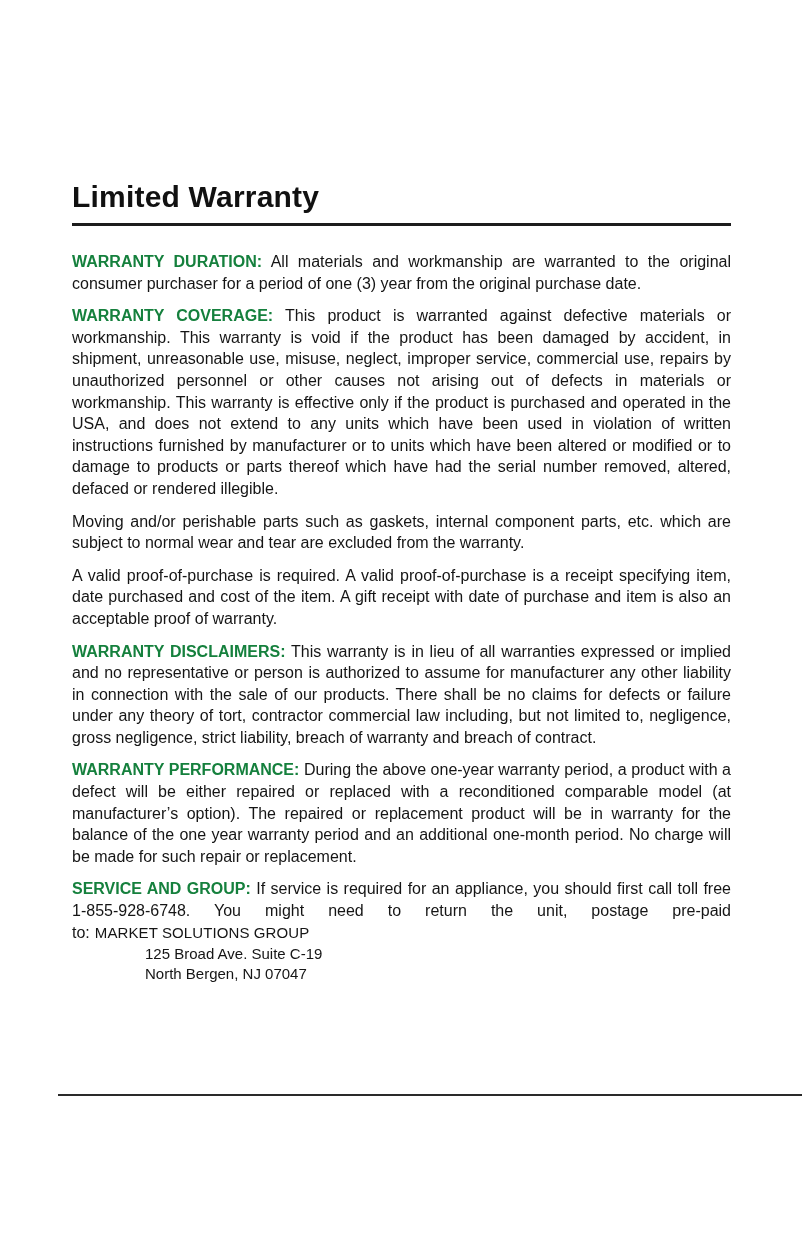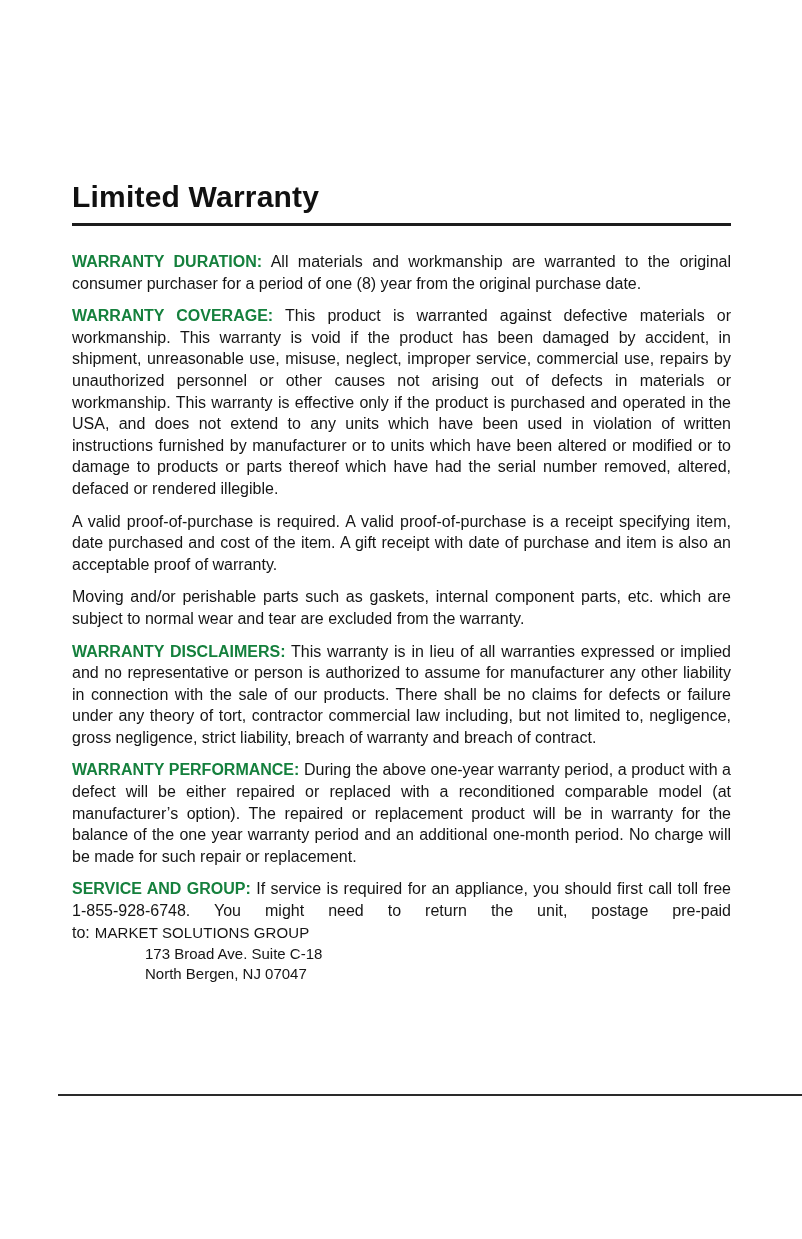--- a/index.html
+++ b/index.html
@@ -65,32 +65,32 @@
 </head>
 <body>
 
 <div class="page">
   <div class="content">
 
     <h1 class="doc-title">Limited Warranty</h1>
     <div class="title-rule"></div>
 
 
-    <p class="para"><b class="lead">WARRANTY DURATION:</b> <span>All materials and workmanship are warranted to the original consumer purchaser for a period of one (8) year from the original purchase date.</span></p>
+    <p class="para"><b class="lead">WARRANTY DURATION:</b> <span>All materials and workmanship are warranted to the original consumer purchaser for a period of one (3) year from the original purchase date.</span></p>
 
     <p class="para"><b class="lead">WARRANTY COVERAGE:</b> <span>This product is warranted against defective materials or workmanship. This warranty is void if the product has been damaged by accident, in shipment, unreasonable use, misuse, neglect, improper service, commercial use, repairs by unauthorized personnel or other causes not arising out of defects in materials or workmanship. This warranty is effective only if the product is purchased and operated in the USA, and does not extend to any units which have been used in violation of written instructions furnished by manufacturer or to units which have been altered or modified or to damage to products or parts thereof which have had the serial number removed, altered, defaced or rendered illegible.</span></p>
 
+    <p class="para"><span>Moving and/or perishable parts such as gaskets, internal component parts, etc. which are subject to normal wear and tear are excluded from the warranty.</span></p>
+
     <p class="para"><span>A valid proof-of-purchase is required. A valid proof-of-purchase is a receipt specifying item, date purchased and cost of the item. A gift receipt with date of purchase and item is also an acceptable proof of warranty.</span></p>
-
-    <p class="para"><span>Moving and/or perishable parts such as gaskets, internal component parts, etc. which are subject to normal wear and tear are excluded from the warranty.</span></p>
 
     <p class="para"><b class="lead">WARRANTY DISCLAIMERS:</b> <span>This warranty is in lieu of all warranties expressed or implied and no representative or person is authorized to assume for manufacturer any other liability in connection with the sale of our products. There shall be no claims for defects or failure under any theory of tort, contractor commercial law including, but not limited to, negligence, gross negligence, strict liability, breach of warranty and breach of contract.</span></p>
 
     <p class="para"><b class="lead">WARRANTY PERFORMANCE:</b> <span>During the above one-year warranty period, a product with a defect will be either repaired or replaced with a reconditioned comparable model (at manufacturer’s option). The repaired or replacement product will be in warranty for the balance of the one year warranty period and an additional one-month period. No charge will be made for such repair or replacement.</span></p>
 
     <p class="para"><b class="lead">SERVICE AND GROUP:</b> <span>If service is required for an appliance, you should first call toll free 1-855-928-6748. You might need to return the unit, postage pre-paid to:</span><b class="company">MARKET SOLUTIONS GROUP</b>
-      <span class="addr"><span>173 Broad Ave. Suite C-18</span><br><span>North Bergen, NJ 07047</span></span>
+      <span class="addr"><span>125 Broad Ave. Suite C-19</span><br><span>North Bergen, NJ 07047</span></span>
     </p>
 
   </div>
 
   <div class="footer-rule"></div>
 </div>
 
 </body></html>

